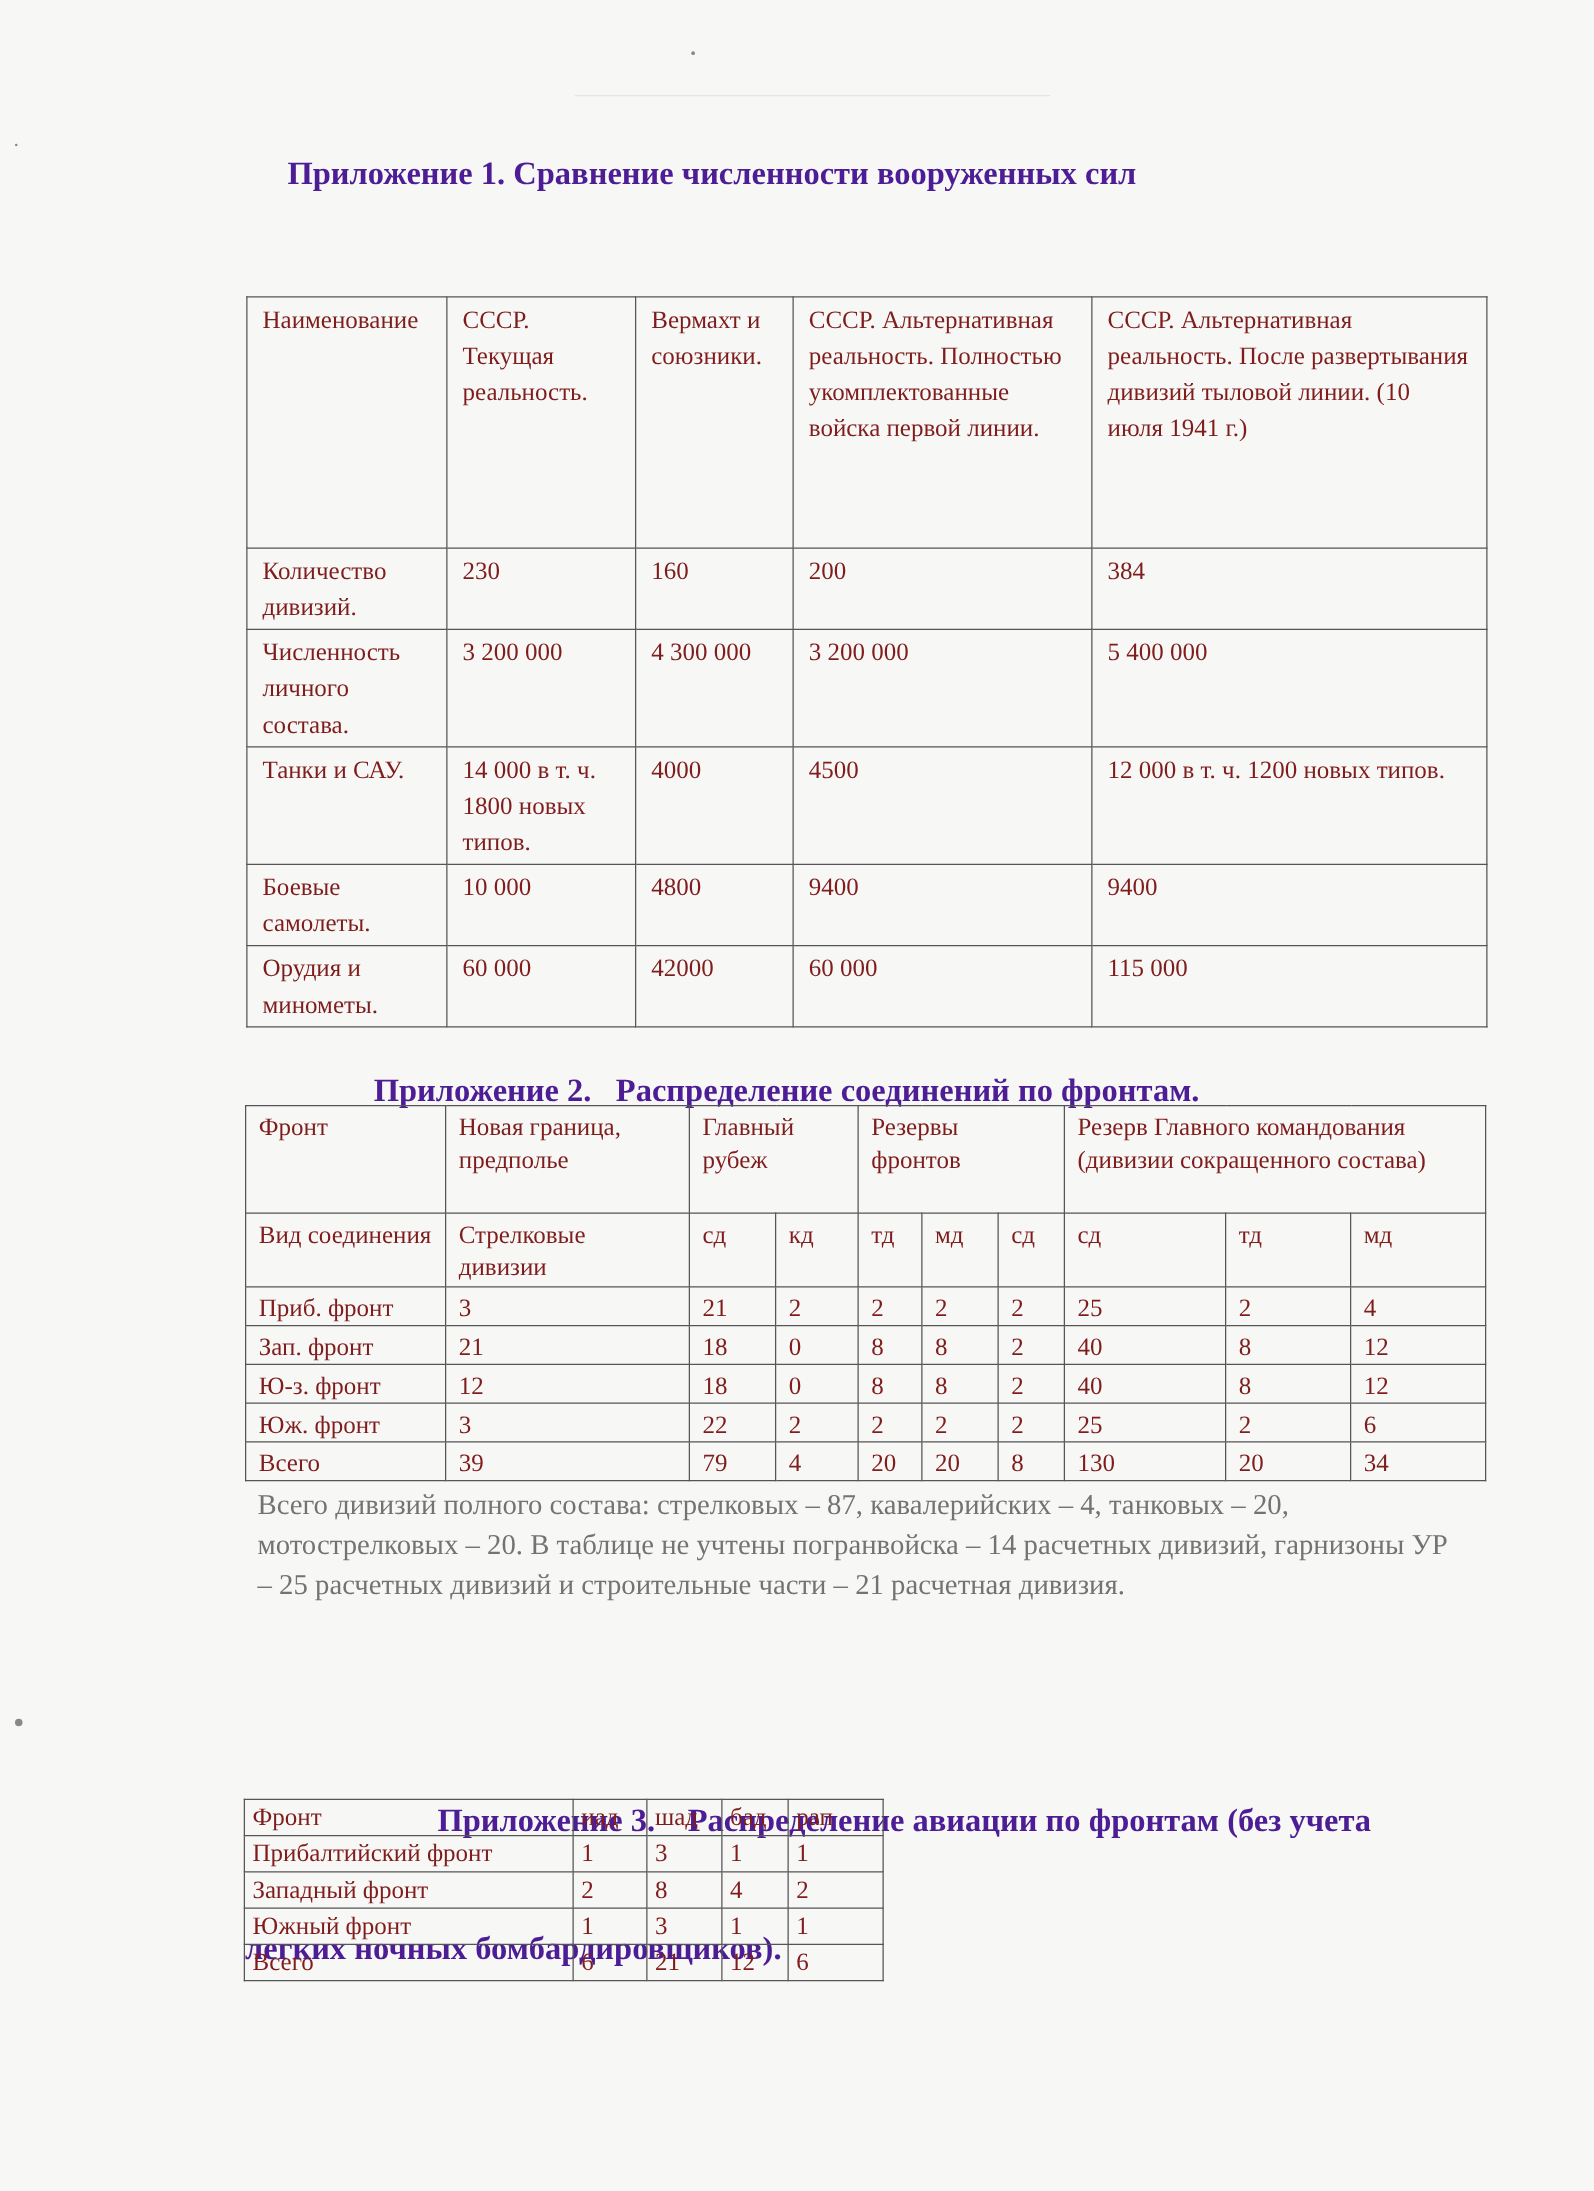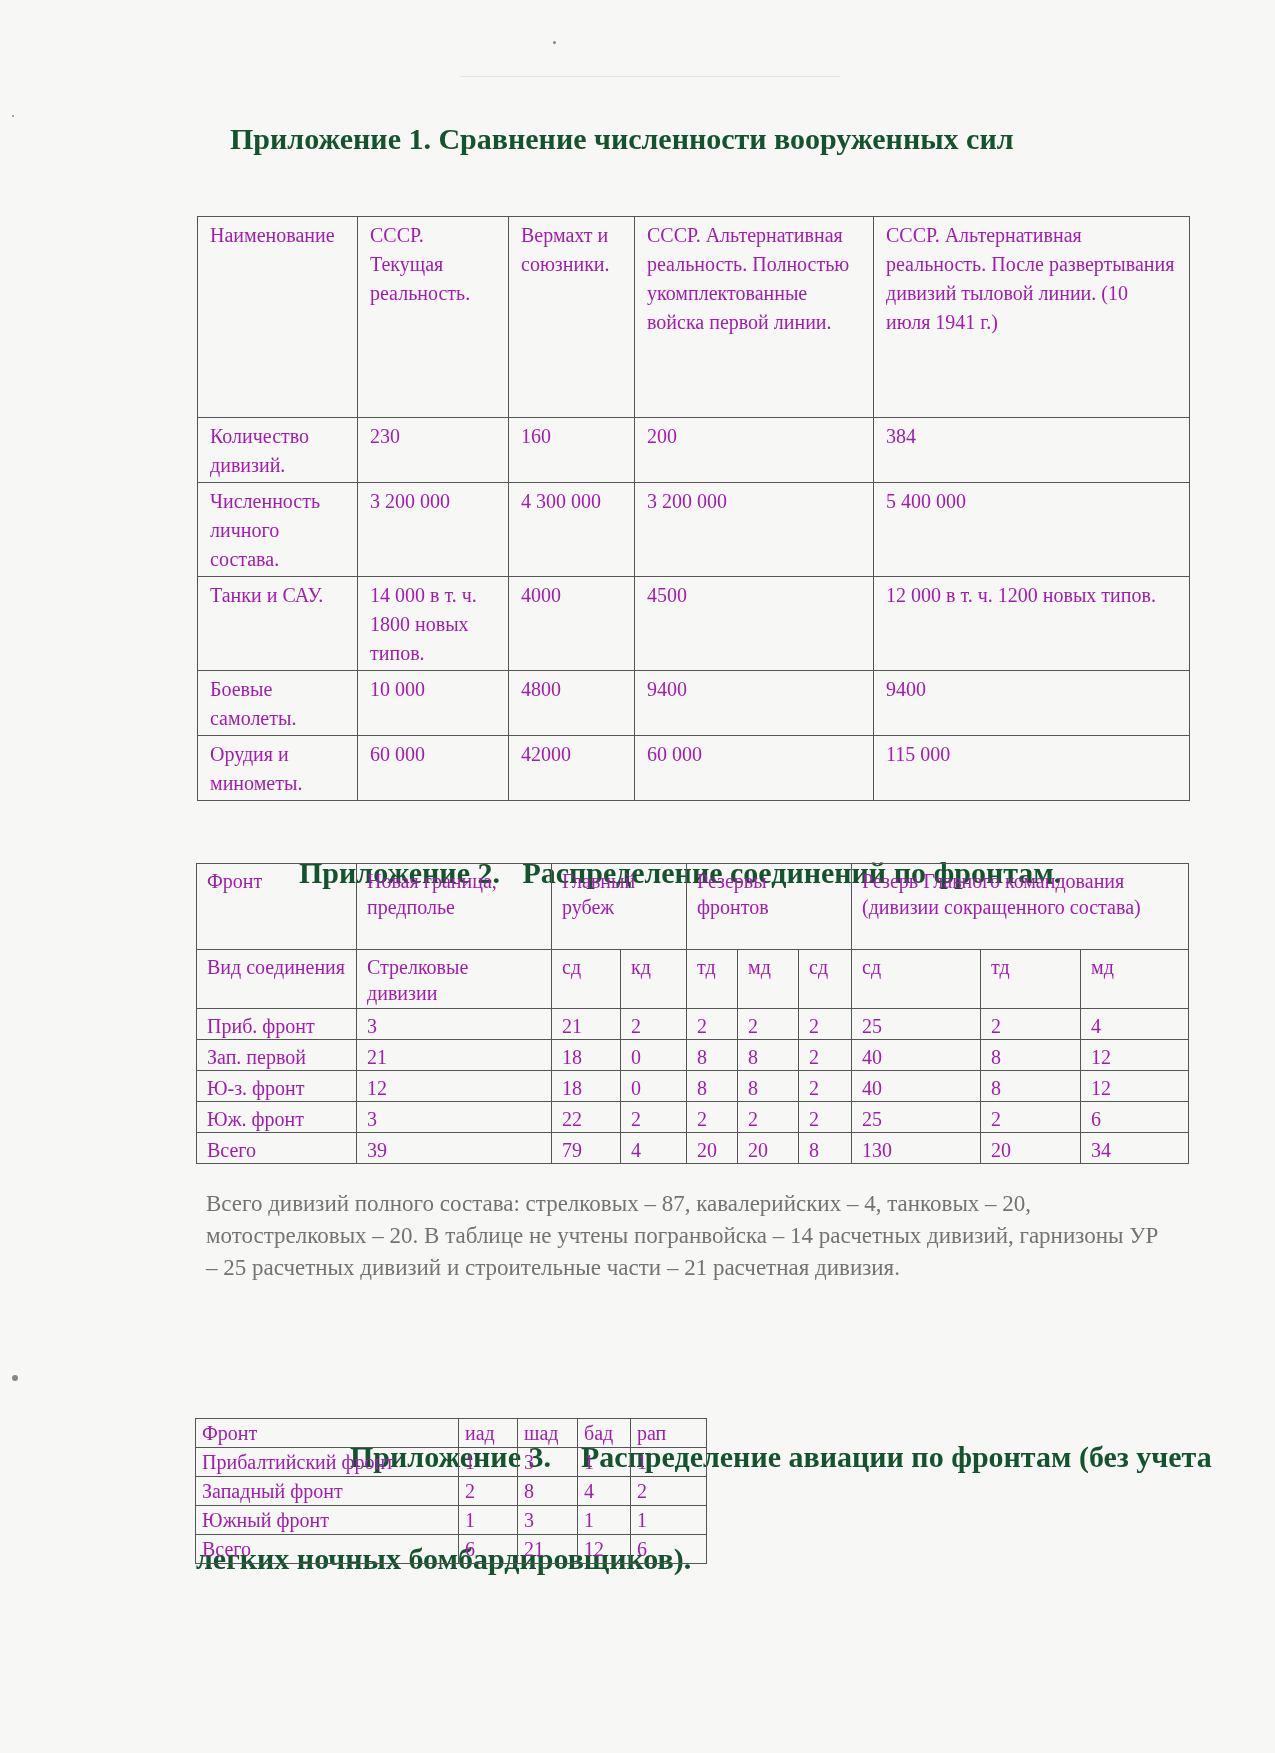--- a/index.html
+++ b/index.html
@@ -9,35 +9,36 @@
     position: relative;
     font-family: "Liberation Serif", "DejaVu Serif", serif;
     color: #333333;
     overflow: hidden;
   }
   .page-mark { position: absolute; border-radius: 50%; background: #888; }
   .faint-line { position: absolute; height: 1px; background: #e4e4e4; }
 
   .heading {
     position: absolute;
-    font-size: 30px;
+    font-size: 26px;
     line-height: 34px;
-    color: #14532d;
+    color: #4c1d95;
     margin: 0;
   }
   .heading .l1 { display: block; }
   .heading .l2 { display: block; }
 
   table.doc {
     position: absolute;
     border-collapse: collapse;
     table-layout: fixed;
     font-size: 20px;
     line-height: 25px;
-    color: #a21caf;
+    color: #7f1d1d;
+    margin-top: 21px;
   }
   table.doc td {
     border: 1.5px solid #555555;
     vertical-align: top;
     padding: 3px 8px 2px 8px;
     word-wrap: break-word;
   }
 
   #t1 { left: 197px; top: 216px; width: 992px; }
   #t1 td { padding: 4px 12px 2px 12px; font-size: 20px; line-height: 29px; }
@@ -166,21 +167,21 @@
     <td>21</td>
     <td>2</td>
     <td>2</td>
     <td>2</td>
     <td>2</td>
     <td>25</td>
     <td>2</td>
     <td>4</td>
   </tr>
   <tr style="height:30px;">
-    <td>Зап. первой</td>
+    <td>Зап. фронт</td>
     <td>21</td>
     <td>18</td>
     <td>0</td>
     <td>8</td>
     <td>8</td>
     <td>2</td>
     <td>40</td>
     <td>8</td>
     <td>12</td>
   </tr>

